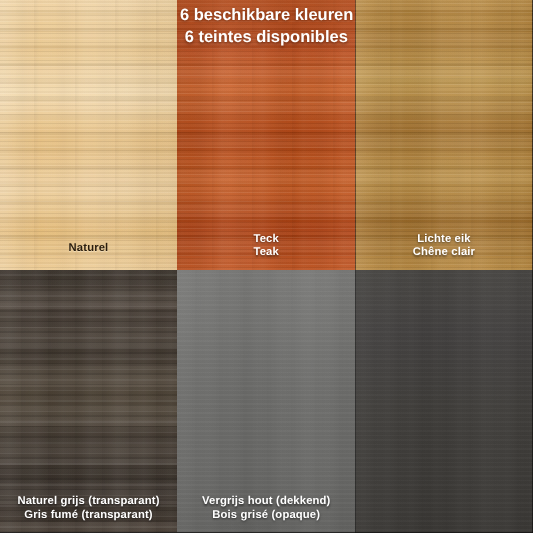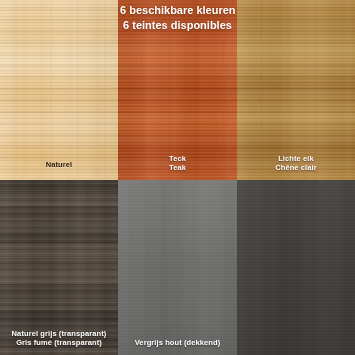--- a/index.html
+++ b/index.html
@@ -237,20 +237,21 @@
         <span class="ln">Gris fumé (transparant)</span>
       </div>
     </div>
 
     <div class="swatch">
       <div class="base" style="background:linear-gradient(to bottom,#7b7b79 0%,#757573 22%,#6d6d6b 48%,#6a6a68 72%,#636361 100%);"></div>
       <div class="bands" style="background:linear-gradient(to right,rgba(255,255,255,0.04) 0%,rgba(0,0,0,0.03) 40%,rgba(255,255,255,0.03) 76%,rgba(0,0,0,0.03) 100%);"></div>
       <div class="grain flat"></div>
       <div class="caption light-text">
         <span class="ln">Vergrijs hout (dekkend)</span>
+        <span class="ln">Bois grisé (opaque)</span>
       </div>
     </div>
 
     <div class="swatch">
       <div class="base" style="background:linear-gradient(to bottom,#484643 0%,#434140 24%,#403e3b 52%,#3d3b38 78%,#3a3835 100%);"></div>
       <div class="bands" style="background:linear-gradient(to right,rgba(255,255,255,0.035) 0%,rgba(0,0,0,0.03) 42%,rgba(255,255,255,0.025) 78%,rgba(0,0,0,0.03) 100%);"></div>
       <div class="grain flat"></div>
       <div class="caption light-text">
       </div>
     </div>

